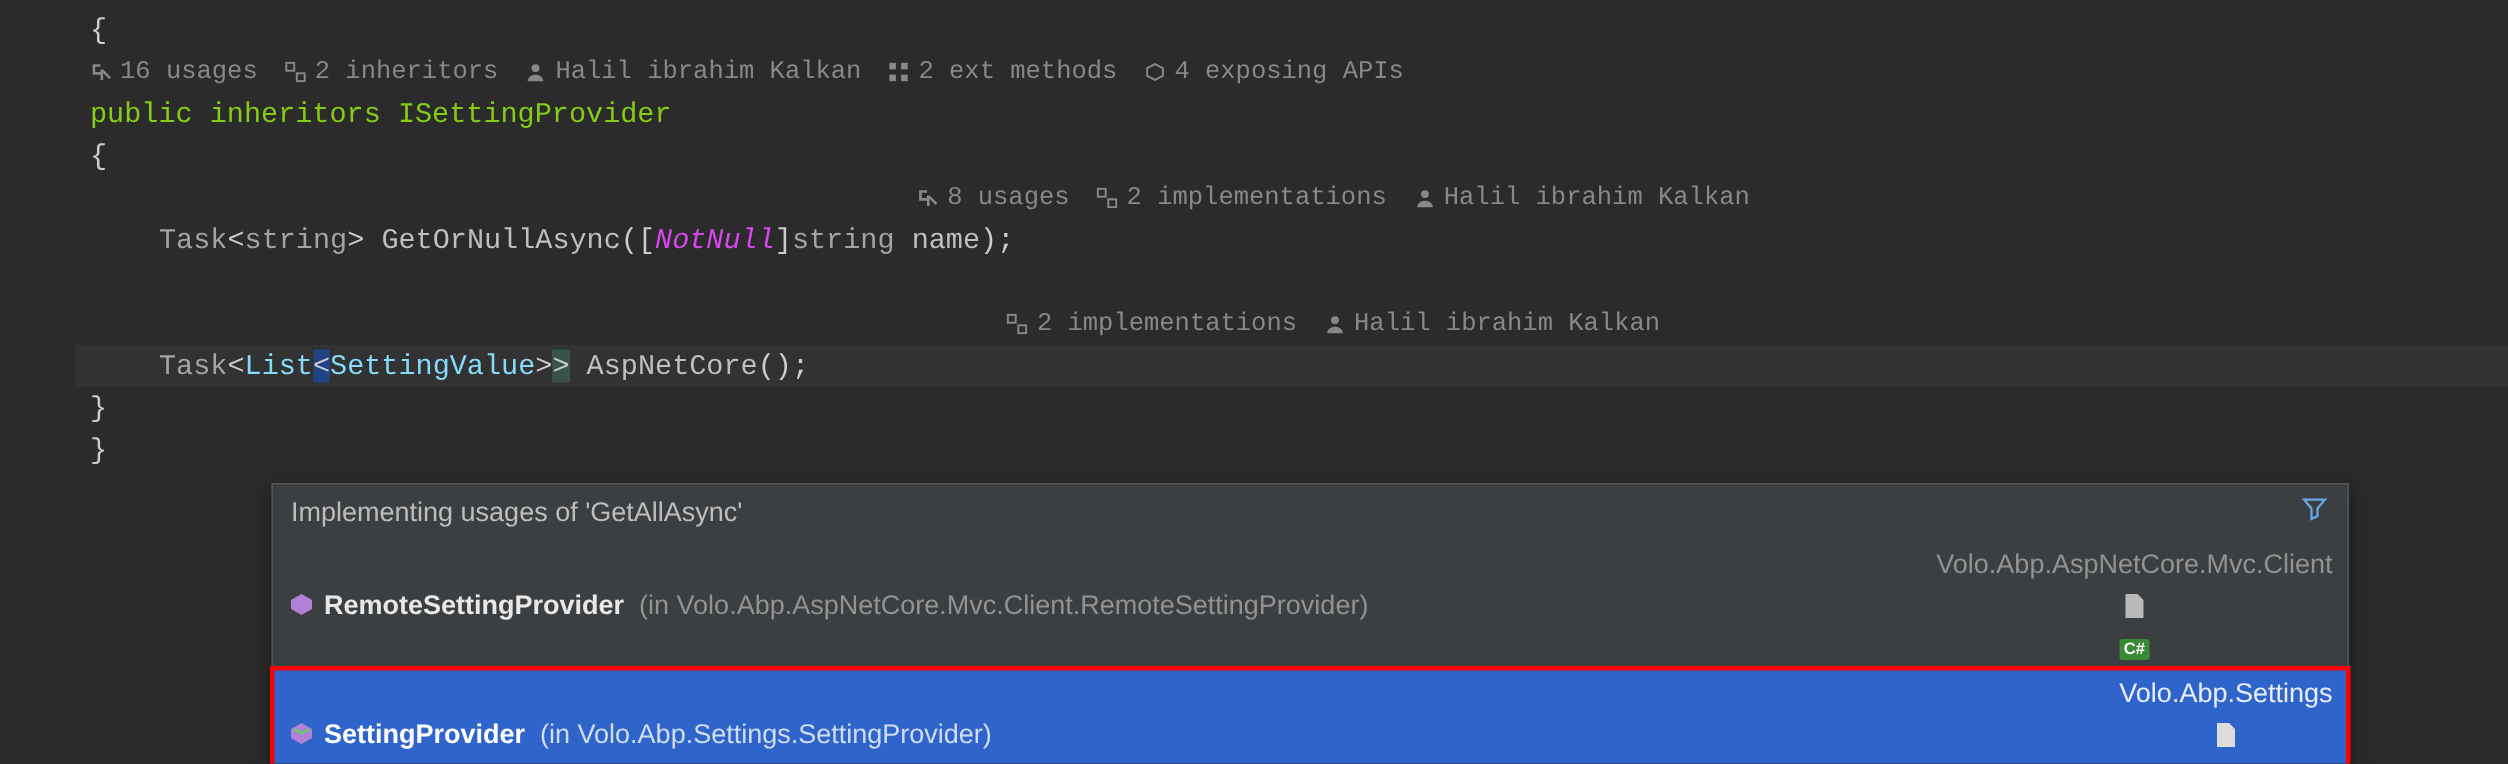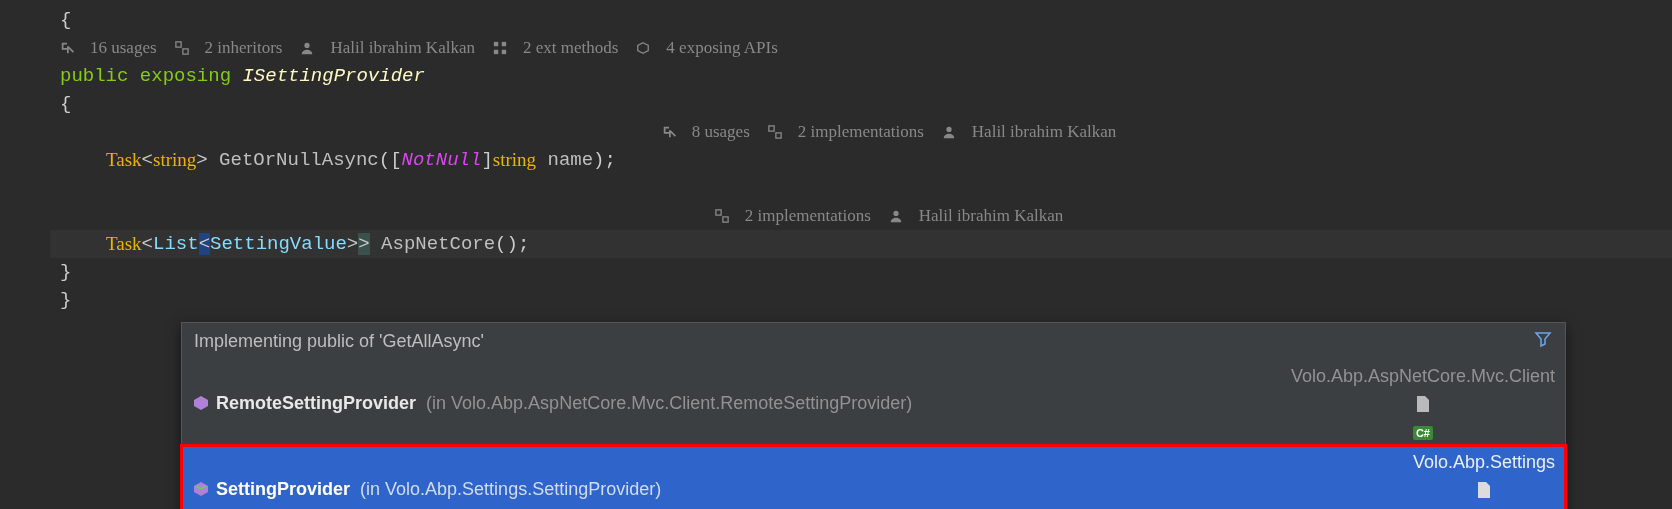--- a/index.html
+++ b/index.html
@@ -12,26 +12,26 @@
       height: 509px;
       overflow: hidden;
       position: relative;
     }
     .editor { padding-top: 6px; padding-left: 50px; }
     .line { height: 28px; display: flex; align-items: center; white-space: pre; }
     .brace-top { padding-left: 10px; color: #cccccc; }
 
     .hints { color: #888; font-size: 17px; display: flex; align-items: center; gap: 18px; height: 28px; padding-left: 10px; }
     .hints.inner { padding-left: 56px; justify-content: center; }
-    .hint-item { display: inline-flex; align-items: center; gap: 16px; font-family: Liberation Serif, serif; }
+    .hint-item { display: inline-flex; align-items: center; gap: 6px; }
     .hint-icon { width: 14px; height: 14px; }
 
     .kw { color: #84cc16; }
-    .iface { color: #fef9c3; font-style: italic; }
-    .type { color: #eab308; font-family: Liberation Serif, serif; }
+    .iface { color: #84cc16; }
+    .type { color: #a3a3a3; }
     .generic { color: #86dbfd; }
     .punct { color: #cccccc; }
     .method { color: #bfbfbf; }
     .attr { color: #d946ef; font-style: italic; }
 
     .code-indent1 { padding-left: 10px; }
     .code-indent2 { padding-left: 56px; }
     .gap { height: 28px; }
 
     .highlight-bg { background: #323232; }
@@ -128,21 +128,21 @@
     </span>
     <span class="hint-item">
       <svg class="hint-icon" viewBox="0 0 16 16">
           <path d="M8 2l6 3v6l-6 3-6-3V5l6-3z" fill="none" stroke="#888" stroke-width="1.5"></path>
         </svg>
       <span>4 exposing APIs</span>
     </span>
   </div>
 
   <div class="line code-indent1">
-    <span class="kw">public</span><span> </span><span class="kw">exposing</span><span> </span><span class="iface">ISettingProvider</span>
+    <span class="kw">public</span><span> </span><span class="kw">inheritors</span><span> </span><span class="iface">ISettingProvider</span>
   </div>
   <div class="line code-indent1"><span class="punct">{</span></div>
 
   <div class="hints inner">
     <span class="hint-item">
       <svg class="hint-icon" viewBox="0 0 16 16">
           <path d="M2 2h6v2H4v4h4v2H2V2zm8 4l6 6-1.4 1.4L10 8.8V14H8V6h2z" fill="#888"></path>
         </svg>
       <span>8 usages</span>
     </span>
@@ -188,21 +188,21 @@
   <div class="line code-indent2 highlight-bg">
     <span class="type">Task</span><span class="punct">&lt;</span><span class="generic">List</span><span class="punct caret-bg">&lt;</span><span class="generic">SettingValue</span><span class="punct">&gt;</span><span class="punct sel-bracket">&gt;</span><span> </span><span class="method">AspNetCore</span><span class="punct">()</span><span class="punct">;</span>
   </div>
 
   <div class="line code-indent1"><span class="punct">}</span></div>
   <div class="line brace-top"><span class="punct">}</span></div>
 </div>
 
 <div class="popup">
   <div class="popup-header">
-    <span>Implementing public of 'GetAllAsync'</span>
+    <span>Implementing usages of 'GetAllAsync'</span>
     <span>
       <svg width="20" height="20" viewBox="0 0 20 20">
           <path d="M3 4h14l-5 6v5l-4 2v-7L3 4z" fill="none" stroke="#6aa7e8" stroke-width="1.5"></path>
         </svg>
     </span>
   </div>
 
   <div class="popup-item">
     <span class="item-icon">
       <svg width="16" height="16" viewBox="0 0 16 16">

